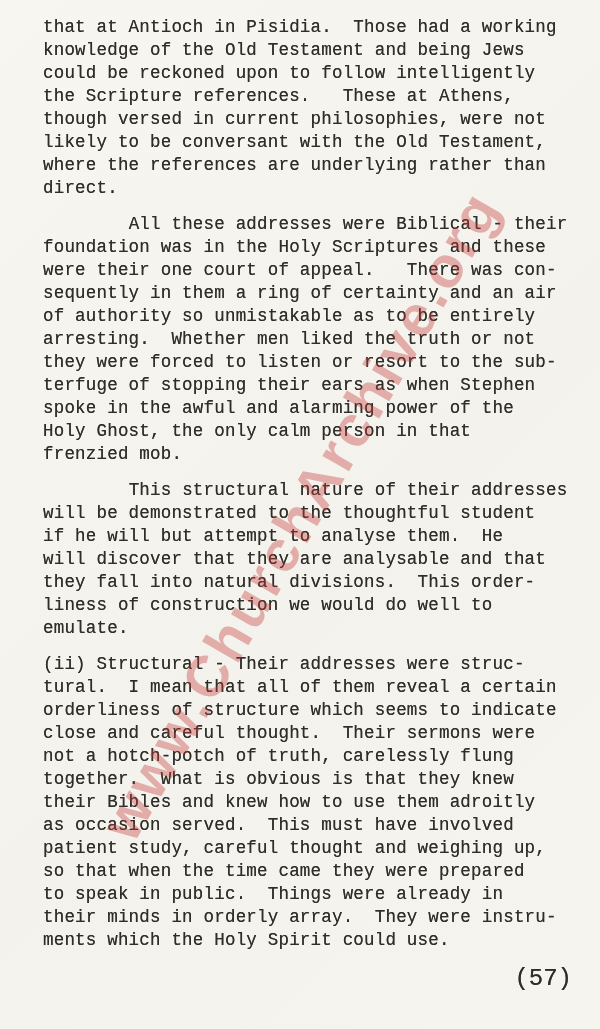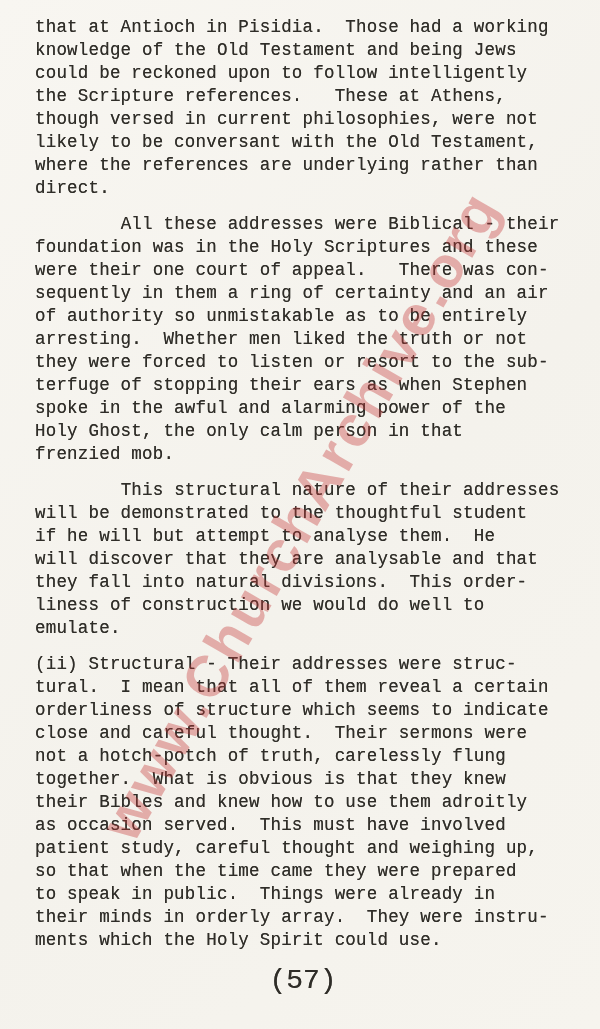--- a/index.html
+++ b/index.html
@@ -13,30 +13,30 @@
     height: 1029px;
     margin: 0 auto;
     background: linear-gradient(135deg, #f8f6f1 0%, #f4f2ec 55%, #f6f4ee 100%);
     overflow: hidden;
     font-family: "Liberation Mono", "DejaVu Sans Mono", monospace;
     color: #2f2d28;
     box-sizing: border-box;
     padding: 16px 28px 0 34px;
   }
   .text-block p {
-    margin: 0 0 13px 1px;
+    margin: 0 0 13px 9px;
     font-size: 17.5px;
     line-height: 23px;
     white-space: pre-wrap;
     letter-spacing: 0.2px;
     text-shadow: 0 0 0.6px rgba(47,45,40,0.75);
   }
   .page-number {
-    text-align: center;
-    font-size: 28px;
+    text-align: right;
+    font-size: 24px;
     margin-top: 4px;
     text-shadow: 0 0 0.6px rgba(47,45,40,0.75);
   }
   .watermark {
     position: absolute;
     top: 50%;
     left: 50%;
     transform: translate(-50%, -50%) rotate(-60deg);
     font-family: "Liberation Sans", sans-serif;
     font-weight: bold;

